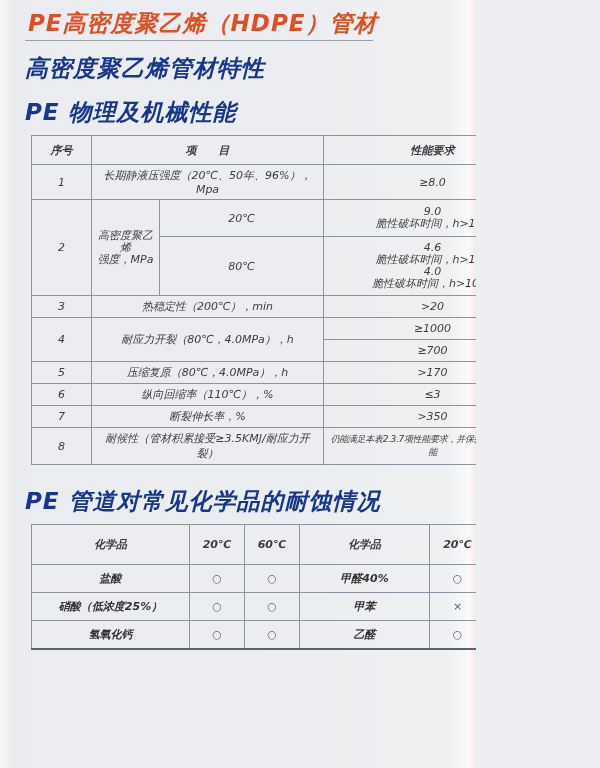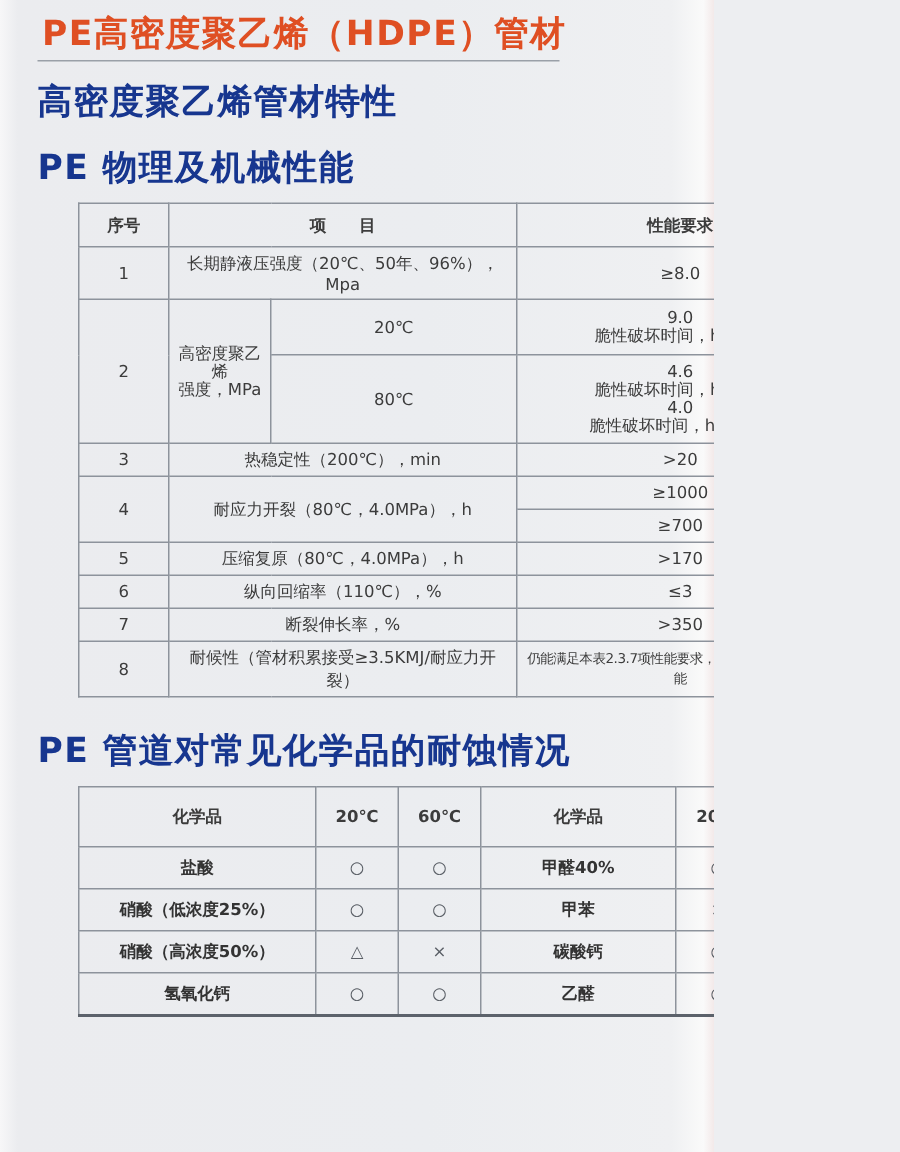--- a/index.html
+++ b/index.html
@@ -5,20 +5,21 @@
   html,body{margin:0;padding:0;}
   body{
     width:600px;height:768px;
     font-family:"DejaVu Sans","Liberation Sans",sans-serif;
     color:#333;
     background:#edeef1;
   }
   .page{
     position:relative;width:476px;height:768px;overflow:hidden;
     background:linear-gradient(90deg,#f7f7f8 0,#ebecef 2.5%,#ebedf0 60%,#eff0f2 94%,#fafafa 98.5%,#f3e9e9 100%);
+    font-style:italic;
   }
   
   .page-title{
     margin:0;padding:9px 0 0 28px;
     font-size:23px;line-height:28px;font-weight:bold;
     color:#df4f23;letter-spacing:1px;
   }
   .title-rule{
     margin:3px 0 0 25px;width:348px;height:1px;
     background:#9aa0a8;
@@ -34,21 +35,21 @@
   .sec-chem{margin-top:25px;}
   
   .intro-body{
     margin:8px 24px 0 55px;
     font-size:12.5px;line-height:25px;font-weight:600;
     color:#2c2c2c;text-align:justify;
   }
   
   table{
     border-collapse:collapse;table-layout:fixed;
-    margin:11px 0 0 52px;width:510px;
+    margin:11px 0 0 31px;width:510px;
     font-size:11px;color:#3c3c3c;
   }
   td,th{
     border:1px solid #8d939c;
     text-align:center;vertical-align:middle;
     padding:3px 4px;font-weight:normal;
   }
   table{border:1px solid #767c85;}
   
   .perf-table tr.head td{height:22px;font-weight:600;}
@@ -184,28 +185,20 @@
           </tr>
           <tr>
             <td class="chem-name">硝酸（低浓度25%）</td>
             <td class="sym">○</td>
             <td class="sym">○</td>
             <td class="chem-name">甲苯</td>
             <td class="sym">×</td>
             <td class="sym">×</td>
           </tr>
           <tr>
-            <td class="chem-name">硝酸（高浓度50%）</td>
-            <td class="sym">△</td>
-            <td class="sym">×</td>
-            <td class="chem-name">碳酸钙</td>
-            <td class="sym">○</td>
-            <td class="sym">○</td>
-          </tr>
-          <tr>
             <td class="chem-name">氢氧化钙</td>
             <td class="sym">○</td>
             <td class="sym">○</td>
             <td class="chem-name">乙醛</td>
             <td class="sym">○</td>
             <td class="sym">△</td>
           </tr>
         </tbody>
     </table>
 

